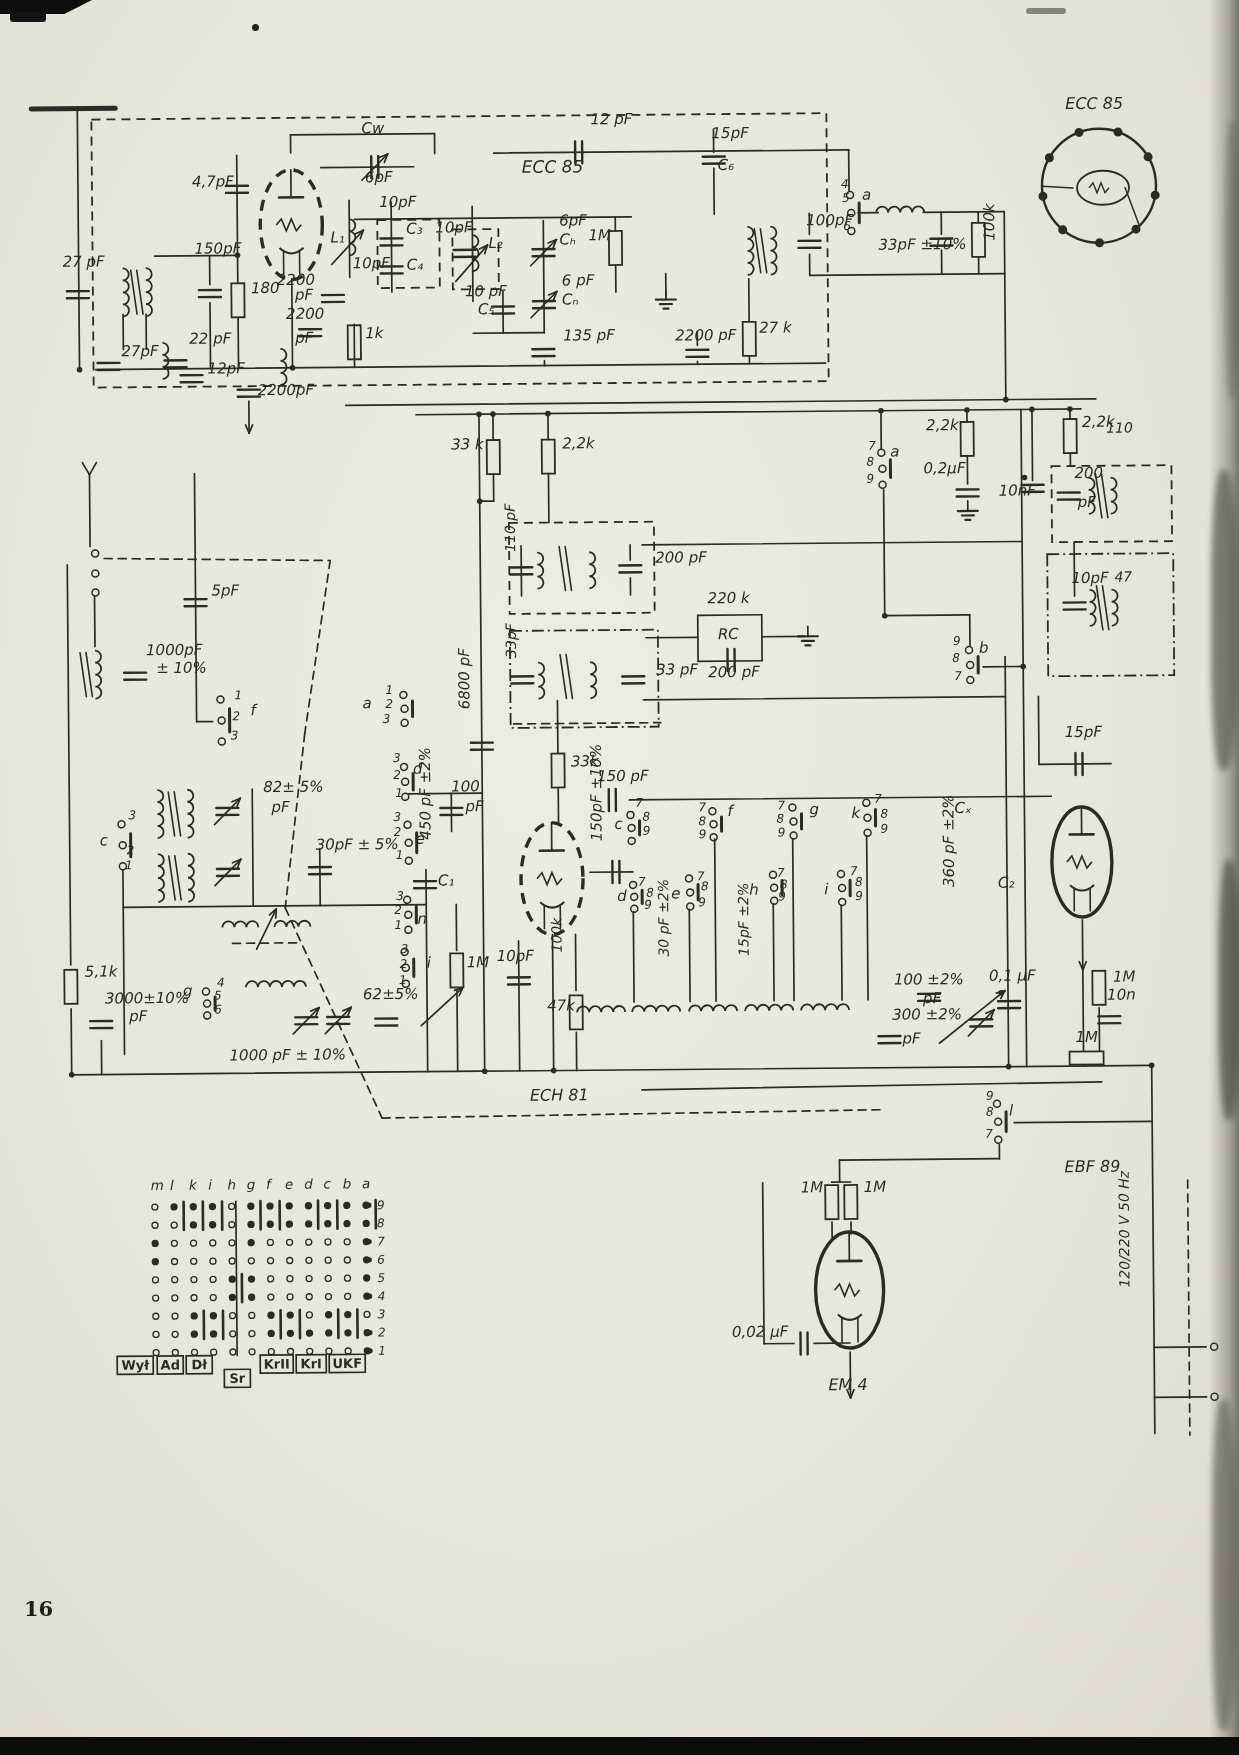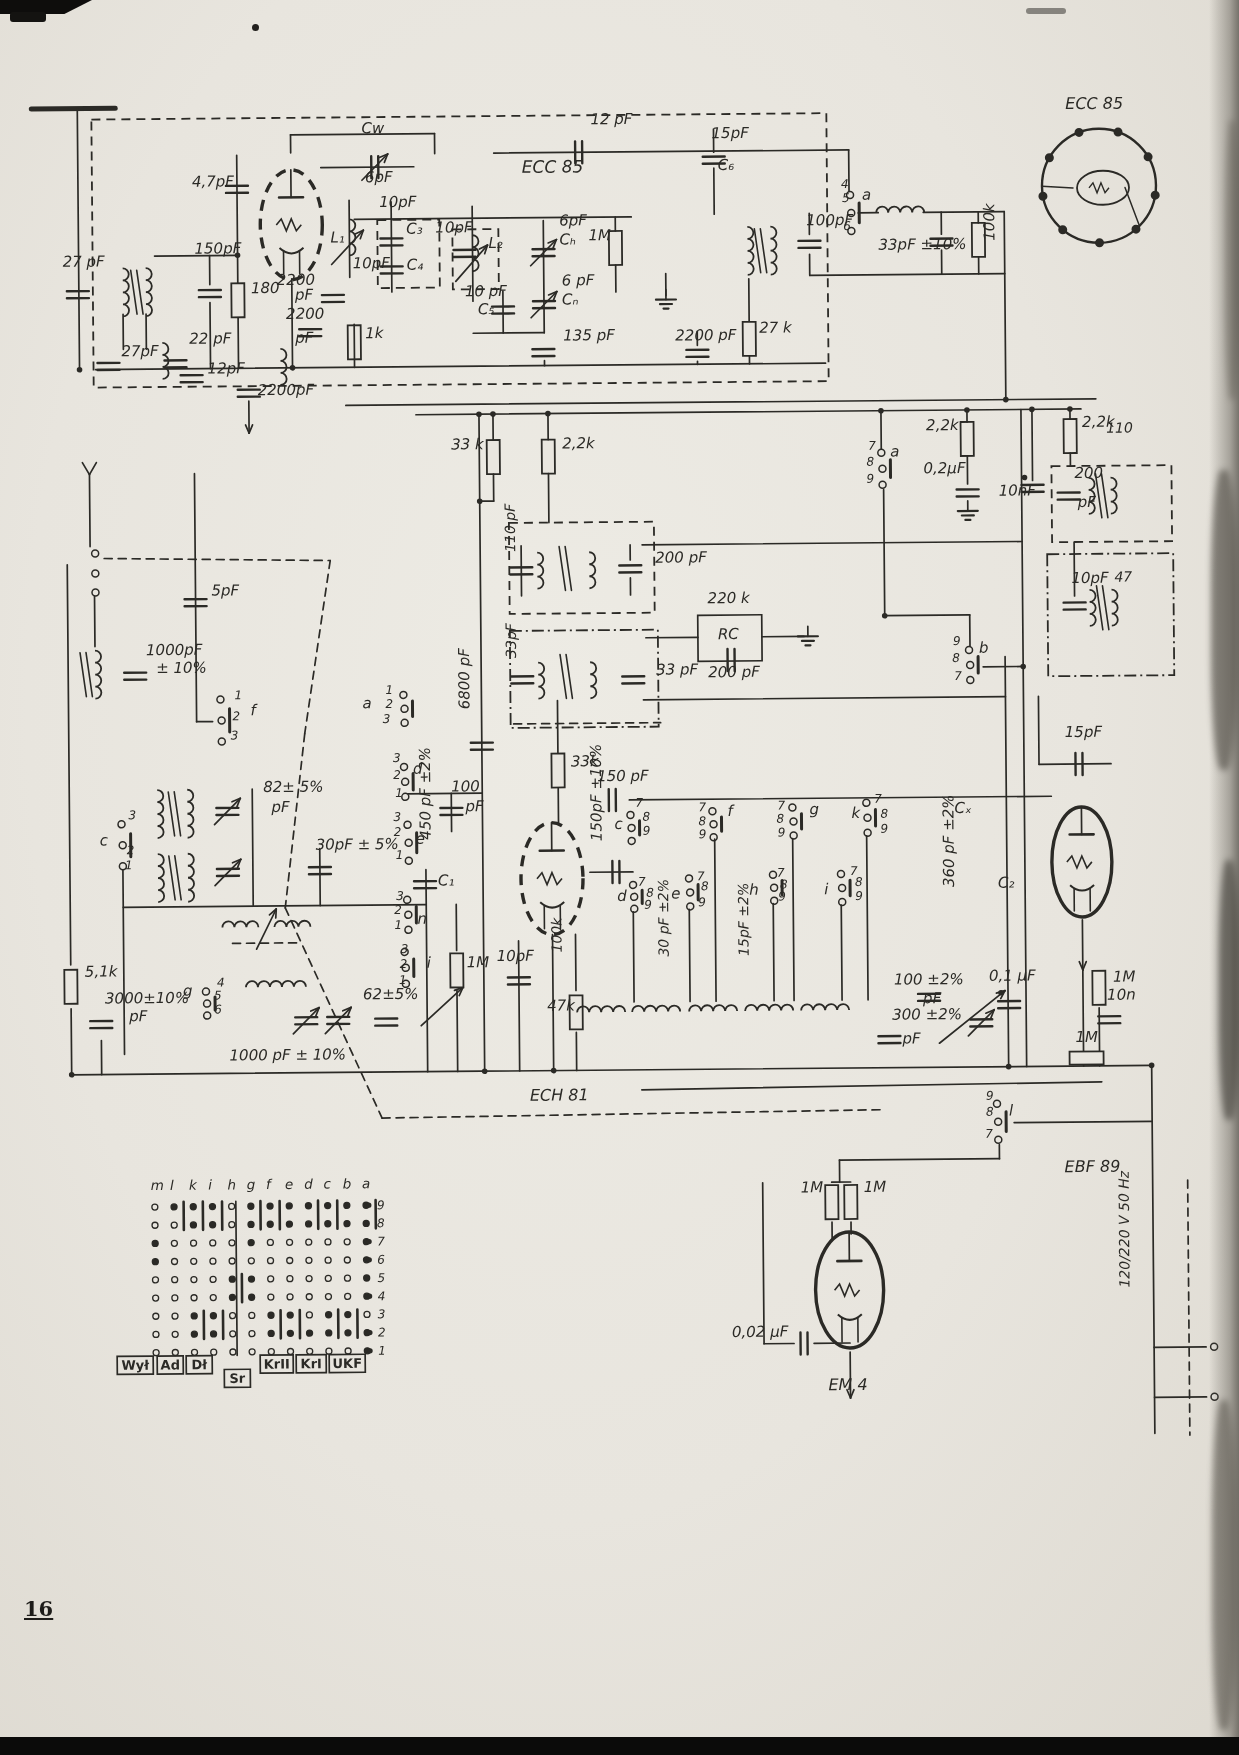--- a/index.html
+++ b/index.html
@@ -2,21 +2,21 @@
 <html><head>
 <meta charset="utf-8">
 <style>
   html,body{margin:0;padding:0;background:#555;}
   .page{position:relative;width:1239px;height:1755px;margin:0 auto;overflow:hidden;
         background:radial-gradient(ellipse at 45% 40%, #edebe4 0%, #e8e5de 55%, #ddd9d0 100%);
         font-family:"DejaVu Sans", sans-serif;}
   .sheet{position:absolute;left:0;top:0;width:1239px;height:1755px;transform:rotate(-0.25deg);}
   svg{position:absolute;left:0;top:0;}
   .pagenum{position:absolute;left:24px;top:1596px;font-family:"DejaVu Serif", serif;
-           font-weight:bold;font-size:21px;color:#1d1c19;text-decoration:underline;}
+           font-weight:bold;font-size:21px;color:#1d1c19;}
   .bar-bottom{position:absolute;left:0;top:1737px;width:1239px;height:18px;background:#0b0b0a;}
   .edge-right{position:absolute;right:0;top:0;width:30px;height:1755px;
               background:linear-gradient(to right, rgba(0,0,0,0) 0%, rgba(90,86,78,.45) 70%, rgba(60,57,50,.65) 100%);}
   .blotch{position:absolute;filter:blur(3px);border-radius:40%;}
   .b1{right:2px;top:470px;width:26px;height:300px;background:rgba(58,55,48,.55);}
   .b2{right:0px;top:860px;width:20px;height:260px;background:rgba(40,38,33,.6);}
   .b3{right:3px;top:1400px;width:24px;height:330px;background:rgba(70,66,58,.5);}
   .b4{right:0;top:120px;width:14px;height:280px;background:rgba(90,85,75,.4);}
   .corner-tl{position:absolute;left:0;top:0;width:92px;height:14px;background:#0e0d0c;
              clip-path:polygon(0 0,100% 0,70% 100%,0 100%);}

